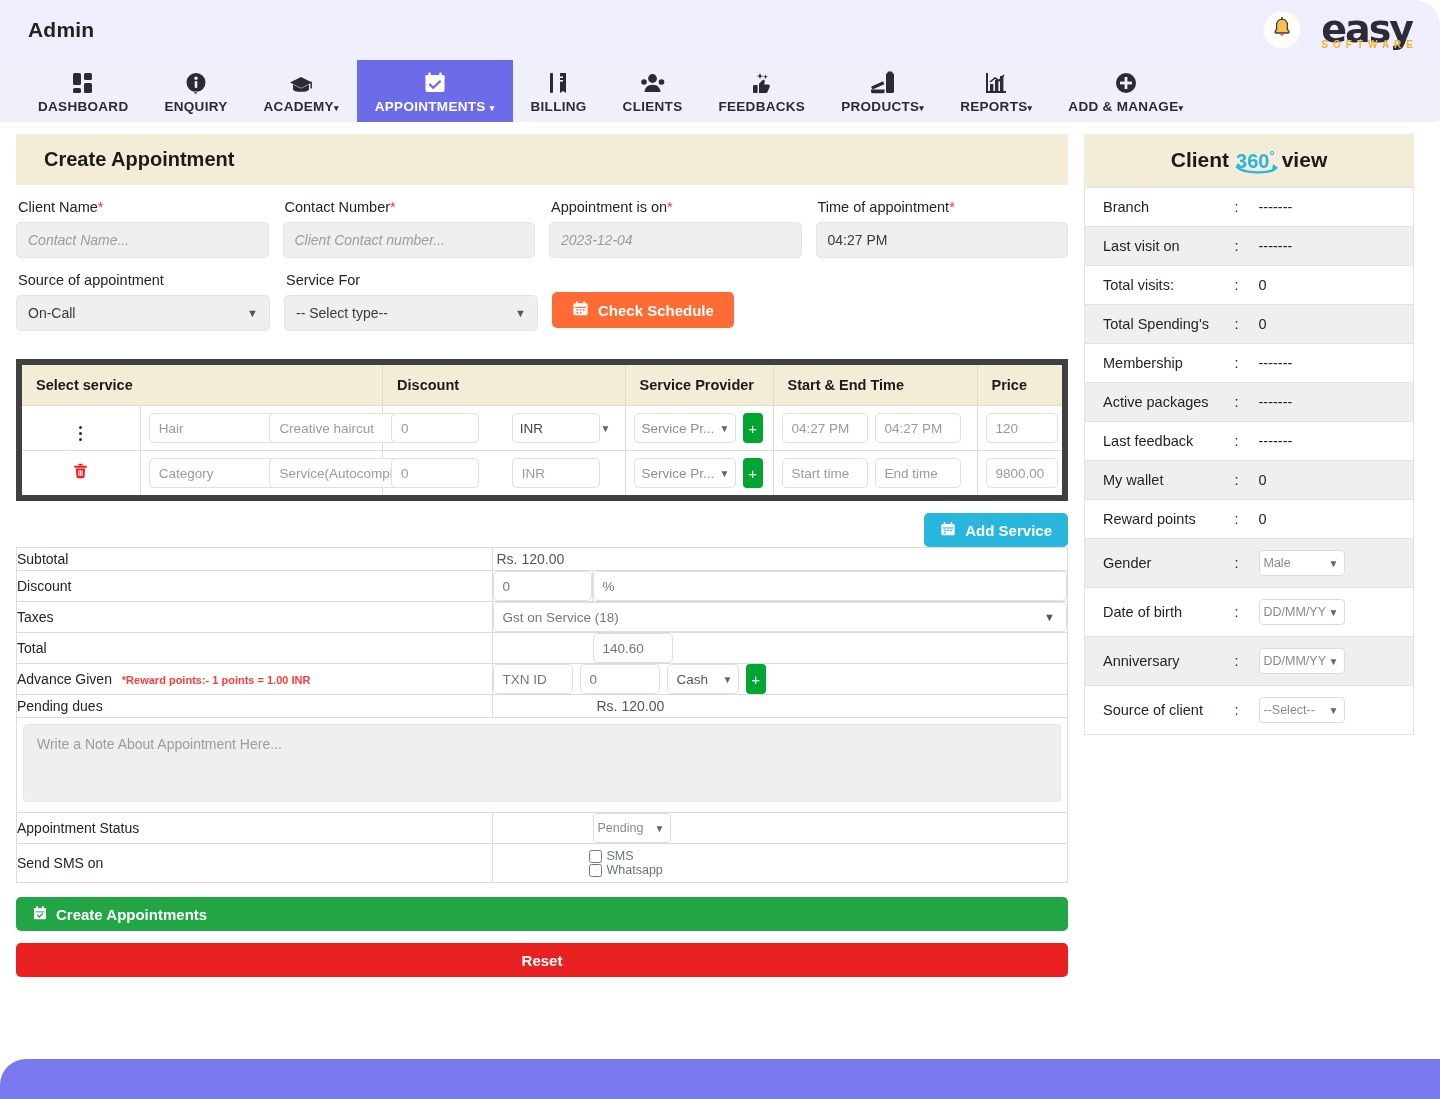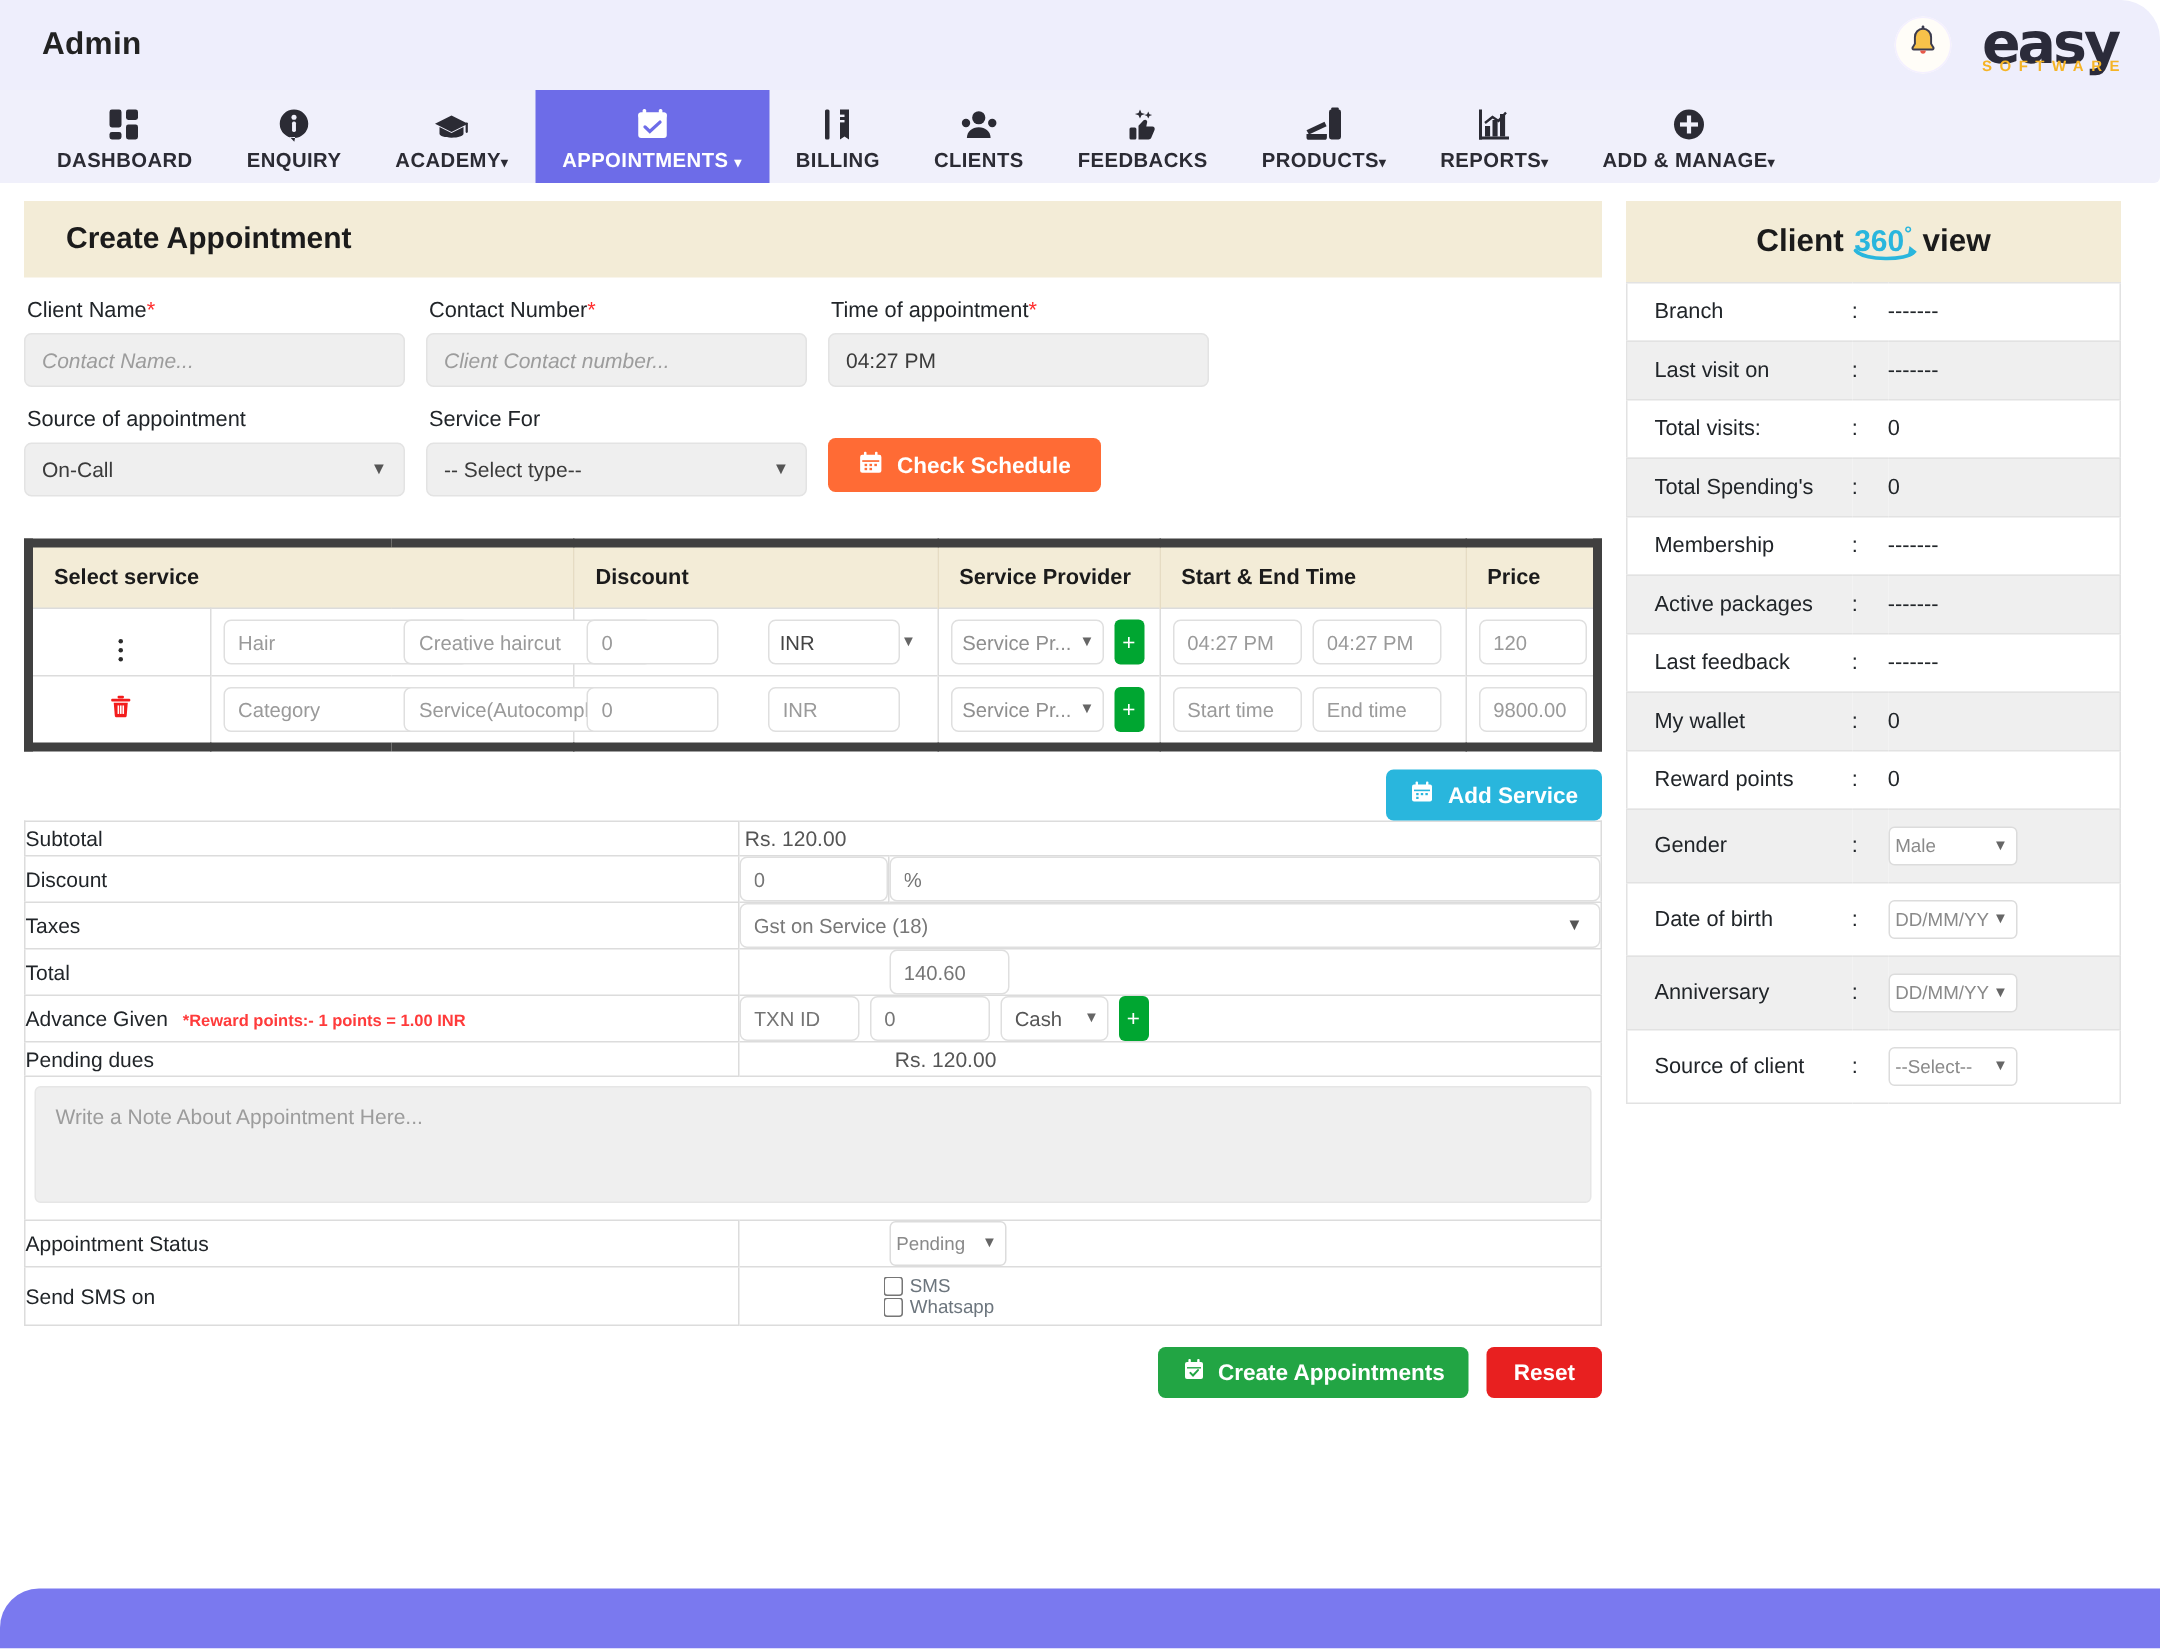--- a/index.html
+++ b/index.html
@@ -148,21 +148,21 @@
   }
   .note-red{ color:#ff3b3b; font-size:11px; font-weight:bold; margin-left:6px;}
   .ta{
     width:100%;height:78px;background:#efefef;border:1px solid #e6e6e6;border-radius:4px;
     padding:11px 13px; font-size:14px;color:#3b3b3b;resize:none;
     font-family:"Liberation Sans", sans-serif;
   }
   .ta::placeholder{ color:#9c9c9c; }
   .cbrow{ font-size:12.5px;color:#6c757d; display:flex;align-items:center;gap:3px;}
   .cbrow input{ margin:0 2px 0 0; }
-  .actions{ display:flex; justify-content:flex-end; gap:12px; margin-top:14px; }
+  .actions{ display:flex; justify-content:flex-end; gap:12px; margin-top:14px;flex-direction:column; }
   .btn-create{
     background:#22a544;color:#fff;border:none;border-radius:5px;height:34px;
     padding:0 16px;font-size:15px;font-weight:bold;cursor:pointer;
     display:inline-flex;align-items:center;gap:8px;
     font-family:"Liberation Sans", sans-serif;
   }
   .btn-reset{
     background:#e82020;color:#fff;border:none;border-radius:5px;height:34px;
     padding:0 18px;font-size:15px;font-weight:bold;cursor:pointer;
     font-family:"Liberation Sans", sans-serif;
@@ -364,20 +364,26 @@
           <label class="flabel">
             <span>Client Name</span><span class="req">*</span>
           </label>
           <input class="finput" placeholder="Contact Name..." style="">
         </div>
         <div class="fcell">
           <label class="flabel">
             <span>Contact Number</span><span class="req">*</span>
           </label>
           <input class="finput" placeholder="Client Contact number..." style="">
+        </div>
+        <div class="fcell">
+          <label class="flabel">
+            <span>Appointment is on</span><span class="req">*</span>
+          </label>
+          <input class="finput" placeholder="2023-12-04" style="">
         </div>
         <div class="fcell">
           <label class="flabel">
             <span>Time of appointment</span><span class="req">*</span>
           </label>
           <input class="finput" value="04:27 PM" style="">
         </div>
       </div>
 
       <div class="frow" style="margin-top:14px;">

